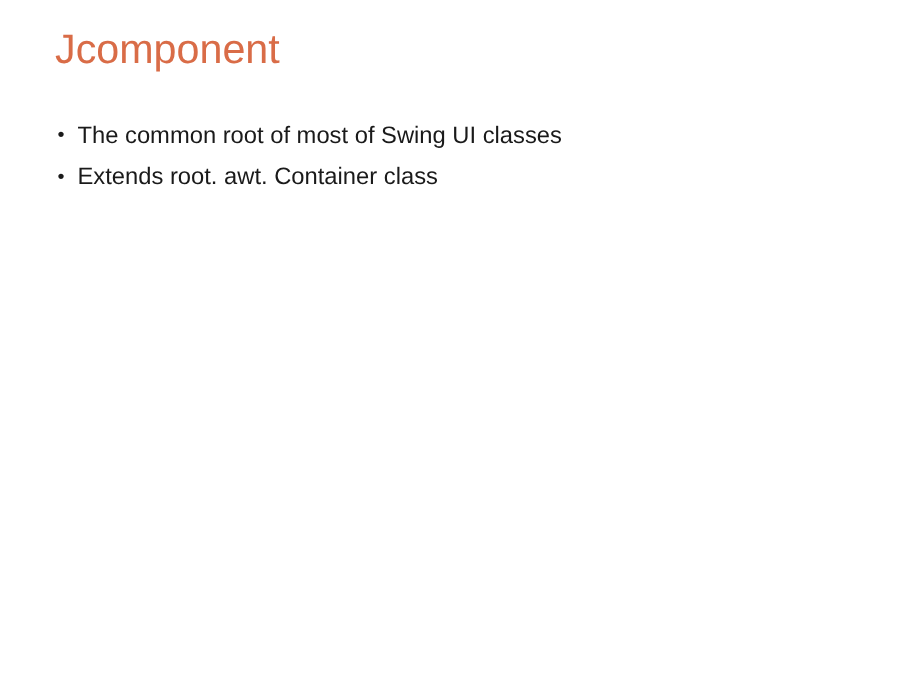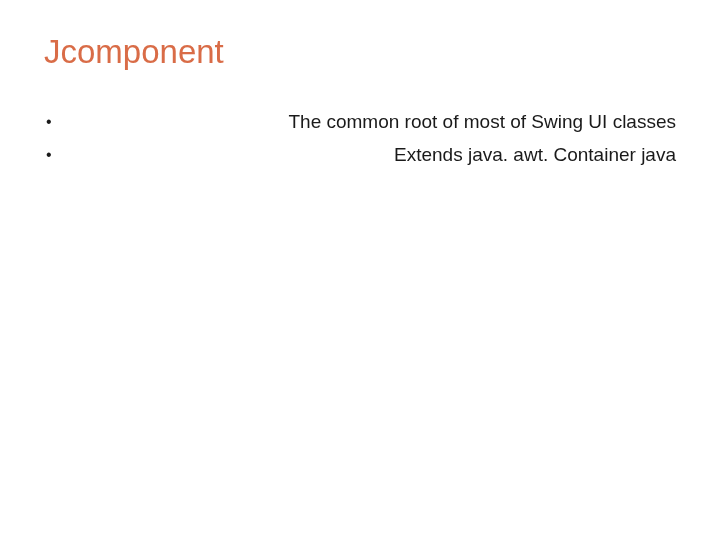--- a/index.html
+++ b/index.html
@@ -8,55 +8,54 @@
     width: 720px;
     height: 540px;
     background: #ffffff;
     font-family: Arial, Helvetica, sans-serif;
     overflow: hidden;
   }
   .slide {
     width: 720px;
     height: 452px;
     box-sizing: border-box;
-    padding: 33px 44px 0 44px;
+    padding: 20px 44px 0 44px;
   }
   .title {
     color: #d96c47;
     font-size: 33px;
     font-weight: 400;
     margin: 0 0 38px 0;
     letter-spacing: 0px;
   }
   .bullets {
     list-style: none;
     padding: 0;
     margin: 0;
   }
   .bullets li {
     position: relative;
     color: #1a1a1a;
     font-size: 19px;
     line-height: 1.4;
     padding-left: 18px;
     margin-bottom: 6px;
-    text-align: right;
   }
   .bullets li::before {
     content: "•";
     position: absolute;
     left: 2px;
     top: 0;
     color: #1a1a1a;
     font-size: 16px;
     line-height: 1.6;
   }
 </style>
 </head>
 <body>
 
 <div class="slide">
   <h1 class="title">Jcomponent</h1>
   <ul class="bullets">
     <li>The common root of most of Swing UI classes</li>
-    <li>Extends java. awt. Container java</li>
+    <li>Extends root. awt. Container class</li>
   </ul>
 </div>
 
 </body></html>

